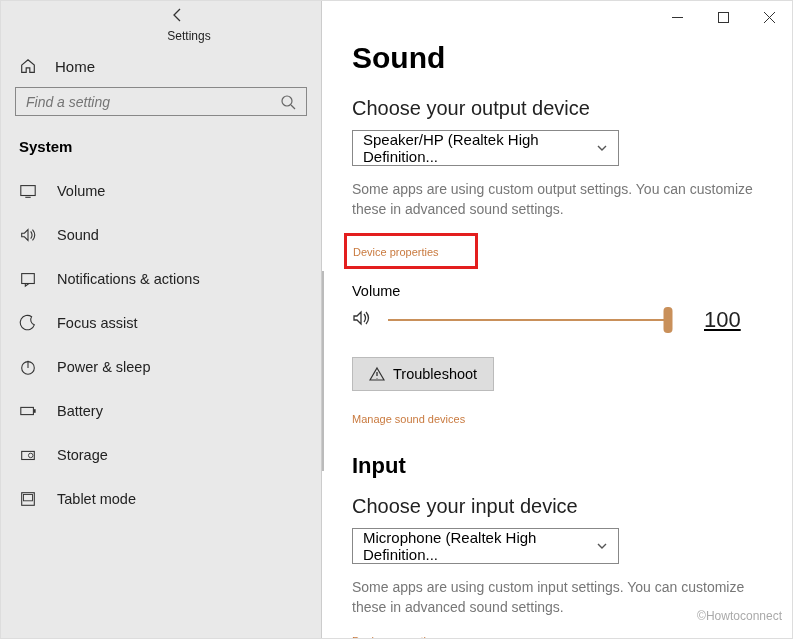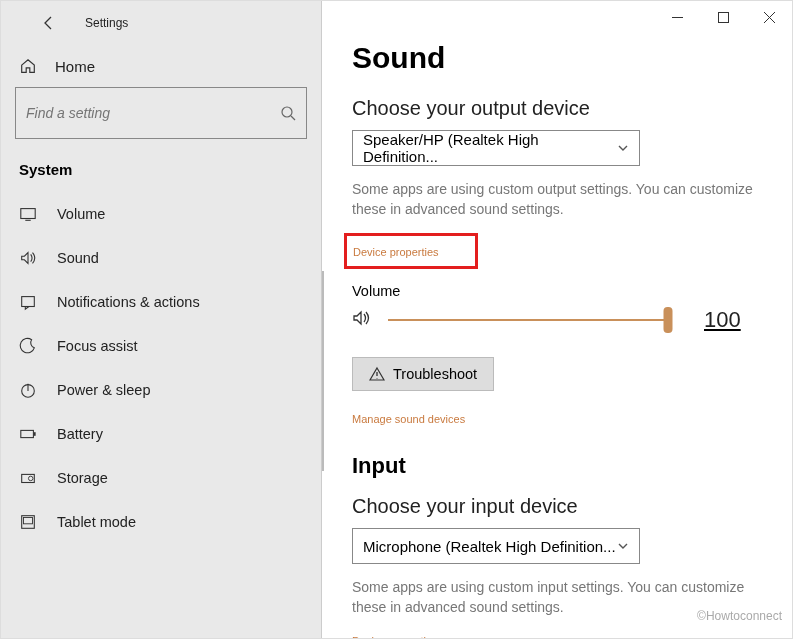--- a/index.html
+++ b/index.html
@@ -1,50 +1,50 @@
 <!DOCTYPE html>
 <html><head>
   <meta charset="utf-8">
   <style>
     * { margin: 0; padding: 0; box-sizing: border-box; font-family: "Segoe UI", -apple-system, sans-serif; }
     body { width: 793px; height: 639px; background: #fff; display: flex; overflow: hidden; position: relative; border: 1px solid #ddd;}
     
     
     .sidebar { width: 320px; background: #e9e9e9; height: 100%; display: flex; flex-direction: column; }
-    .topbar { height: 44px; display: flex; align-items: center; padding-left: 34px; }
+    .topbar { height: 44px; display: flex; align-items: center; padding-left: 34px; flex-direction: column; }
     .back-btn { width: 28px; height: 28px; display:flex; align-items:center; justify-content:center; color:#333; }
     .app-title { font-size: 12px; margin-left: 22px; color: #222; }
     
     .home-row { display: flex; align-items: center; padding: 12px 18px 12px 18px; gap: 18px; cursor: default;}
     .home-row svg { flex-shrink:0; }
     .home-label { font-size: 15px; color:#222; }
     
     .search-wrap { margin: 0 14px 14px 14px; }
-    .search-box { display:flex; align-items:center; border:1px solid #888; height: 52px; padding: 0 10px; background:#e9e9e9; }
+    .search-box { display:flex; align-items:center; border:1px solid #888; height: 29px; padding: 0 10px; background:#e9e9e9; }
     .search-input { flex: 1; border:none; background:transparent; outline:none; font-size:14px; color:#666; font-style: italic; }
     
     .section-label { font-size: 15px; font-weight: 600; padding: 8px 18px 14px 18px; color:#000;}
     
     .nav { overflow-y: auto; }
     .nav-item { display: flex; align-items: center; gap: 20px; padding: 13px 18px; font-size: 14.5px; color: #222; cursor: default; }
     .nav-item svg { flex-shrink:0; width: 18px; height: 18px; }
     
     
     .divider { width: 1px; background: #ccc; }
     
     
     .main { flex:1; background:#fff; position:relative; overflow-y:auto; }
     .win-controls { position:absolute; top:0; right:0; display:flex; }
     .win-btn { width: 46px; height: 32px; display:flex; align-items:center; justify-content:center; color:#444; }
     
     .content { padding: 40px 30px 20px 30px; }
     h1.page-title { font-size: 30px; font-weight: 600; margin-bottom: 22px; }
     .subheading { font-size: 20px; color:#222; margin-bottom: 10px; }
     
-    .dropdown { width: 288px; height: 36px; border:1px solid #888; display:flex; align-items:center; padding: 0 10px; justify-content:space-between; font-size:15px; margin-bottom: 14px; cursor:default; }
+    .dropdown { width: 267px; height: 36px; border:1px solid #888; display:flex; align-items:center; padding: 0 10px; justify-content:space-between; font-size:15px; margin-bottom: 14px; cursor:default; }
     .dropdown .chev { color:#555; }
     
     .note { font-size: 14px; color: #777; line-height: 1.4; margin-bottom: 14px; max-width: 420px;}
     
     .link { font-size: 11px; color: #c97a3f; cursor: pointer; display:inline-block; }
     .highlight-box { border: 3px solid #e31e1e; padding: 6px 36px 6px 6px; display:inline-block; margin-left:-8px; margin-bottom: 14px; }
     
     .vol-label { font-size:14.5px; margin-bottom:8px; }
     .vol-row { display:flex; align-items:center; gap: 16px; margin-bottom: 24px; text-decoration: underline; }
     .vol-icon { color:#333; }

